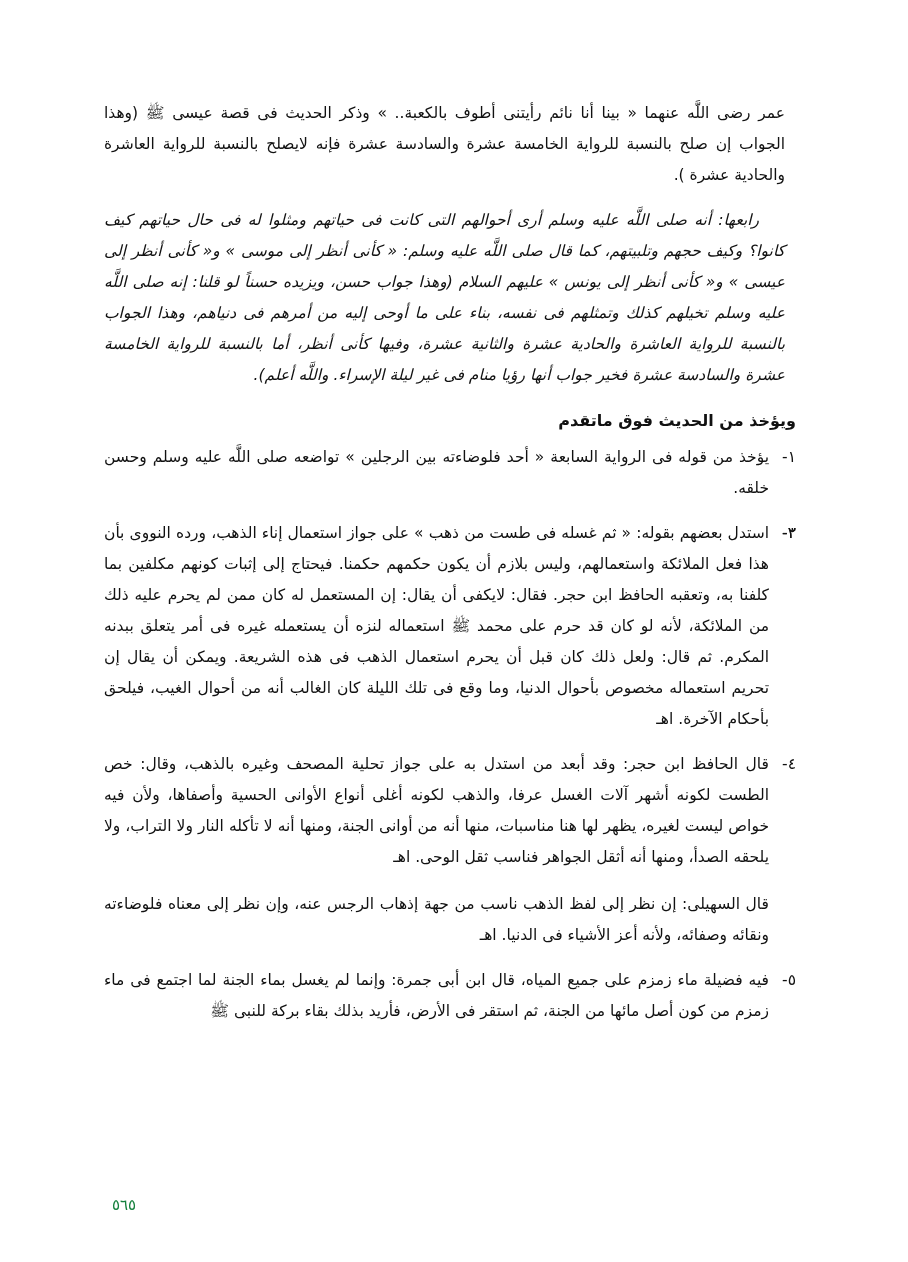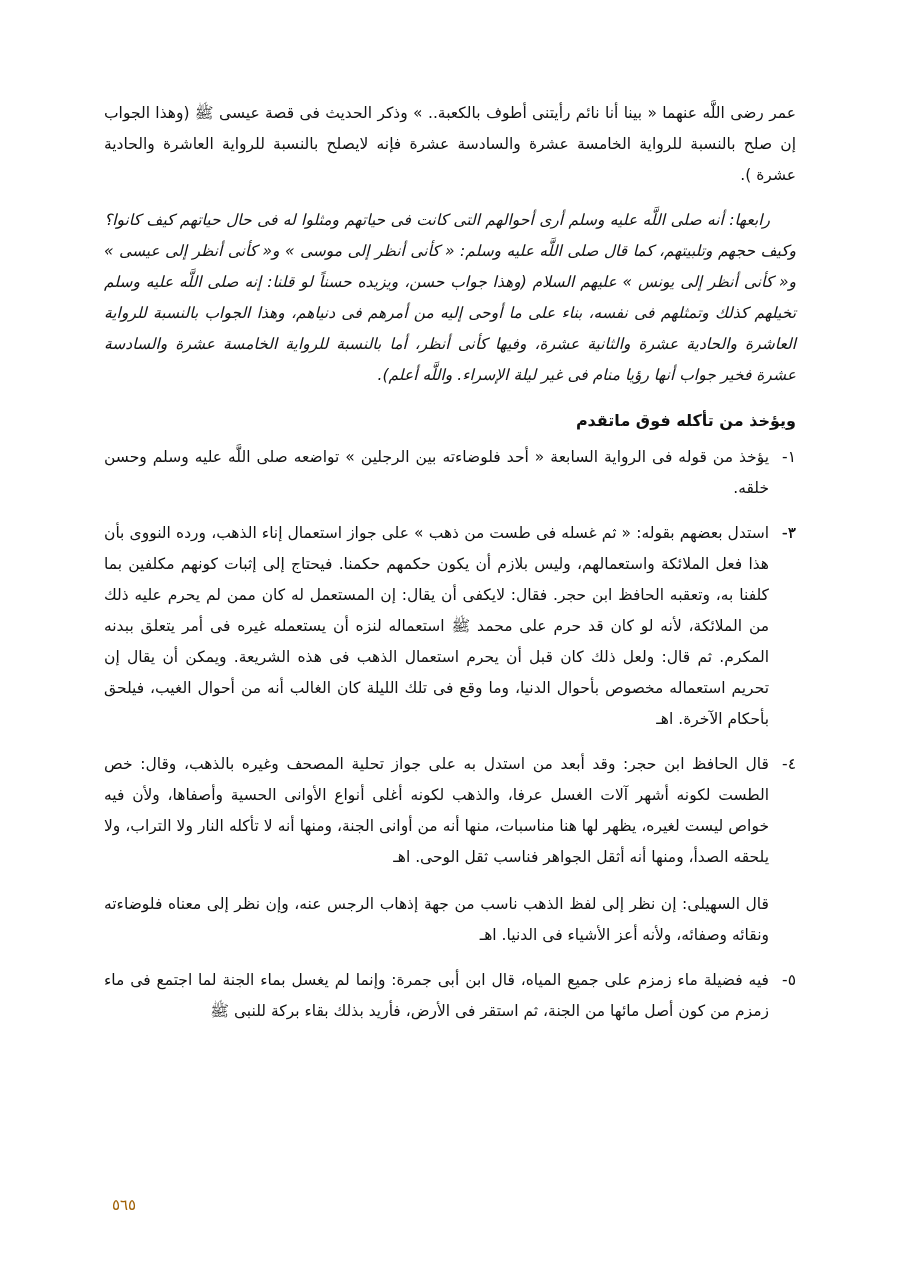--- a/index.html
+++ b/index.html
@@ -20,21 +20,21 @@
     left: 104px;
     top: 98px;
     width: 692px;
     direction: rtl;
     text-align: justify;
     text-align-last: right;
     font-size: 15.5px;
     line-height: 31px;
   }
   .para {
-    margin: 0 0 14px 0;
+    margin: 0 11px 14px 0;
   }
   .para.indent-first {
     text-indent: 26px;
     font-style: italic;
   }
   .heading {
     font-weight: bold;
     font-size: 16px;
     margin: 4px 0 6px 0;
   }
@@ -53,34 +53,34 @@
   .sub-para {
     padding-right: 27px;
     margin: 16px 0 14px 0;
   }
   .page-number {
     position: absolute;
     left: 112px;
     top: 1196px;
     font-size: 15px;
     font-family: "DejaVu Sans", sans-serif;
-    color: #a16207;
+    color: #15803d;
     direction: rtl;
   }
 </style>
 </head>
 <body>
 
 <div class="page">
 
   <p class="para">عمر رضى اللَّه عنهما « بينا أنا نائم رأيتنى أطوف بالكعبة.. » وذكر الحديث فى قصة عيسى ﷺ (وهذا الجواب إن صلح بالنسبة للرواية الخامسة عشرة والسادسة عشرة فإنه لايصلح بالنسبة للرواية العاشرة والحادية عشرة ).</p>
 
   <p class="para indent-first">رابعها: أنه صلى اللَّه عليه وسلم أرى أحوالهم التى كانت فى حياتهم ومثلوا له فى حال حياتهم كيف كانوا؟ وكيف حجهم وتلبيتهم، كما قال صلى اللَّه عليه وسلم: « كأنى أنظر إلى موسى » و« كأنى أنظر إلى عيسى » و« كأنى أنظر إلى يونس » عليهم السلام (وهذا جواب حسن، ويزيده حسناً لو قلنا: إنه صلى اللَّه عليه وسلم تخيلهم كذلك وتمثلهم فى نفسه، بناء على ما أوحى إليه من أمرهم فى دنياهم، وهذا الجواب بالنسبة للرواية العاشرة والحادية عشرة والثانية عشرة، وفيها كأنى أنظر، أما بالنسبة للرواية الخامسة عشرة والسادسة عشرة فخير جواب أنها رؤيا منام فى غير ليلة الإسراء. واللَّه أعلم).</p>
 
-  <div class="heading">ويؤخذ من تأكله فوق ماتقدم</div>
+  <div class="heading">ويؤخذ من الحديث فوق ماتقدم</div>
 
   <div class="item">
     <span class="num">١-</span>
     <span>يؤخذ من قوله فى الرواية السابعة « أحد فلوضاءته بين الرجلين » تواضعه صلى اللَّه عليه وسلم وحسن خلقه.</span>
   </div>
 
   <div class="item">
     <span class="num">٢-</span>
   </div>
 

